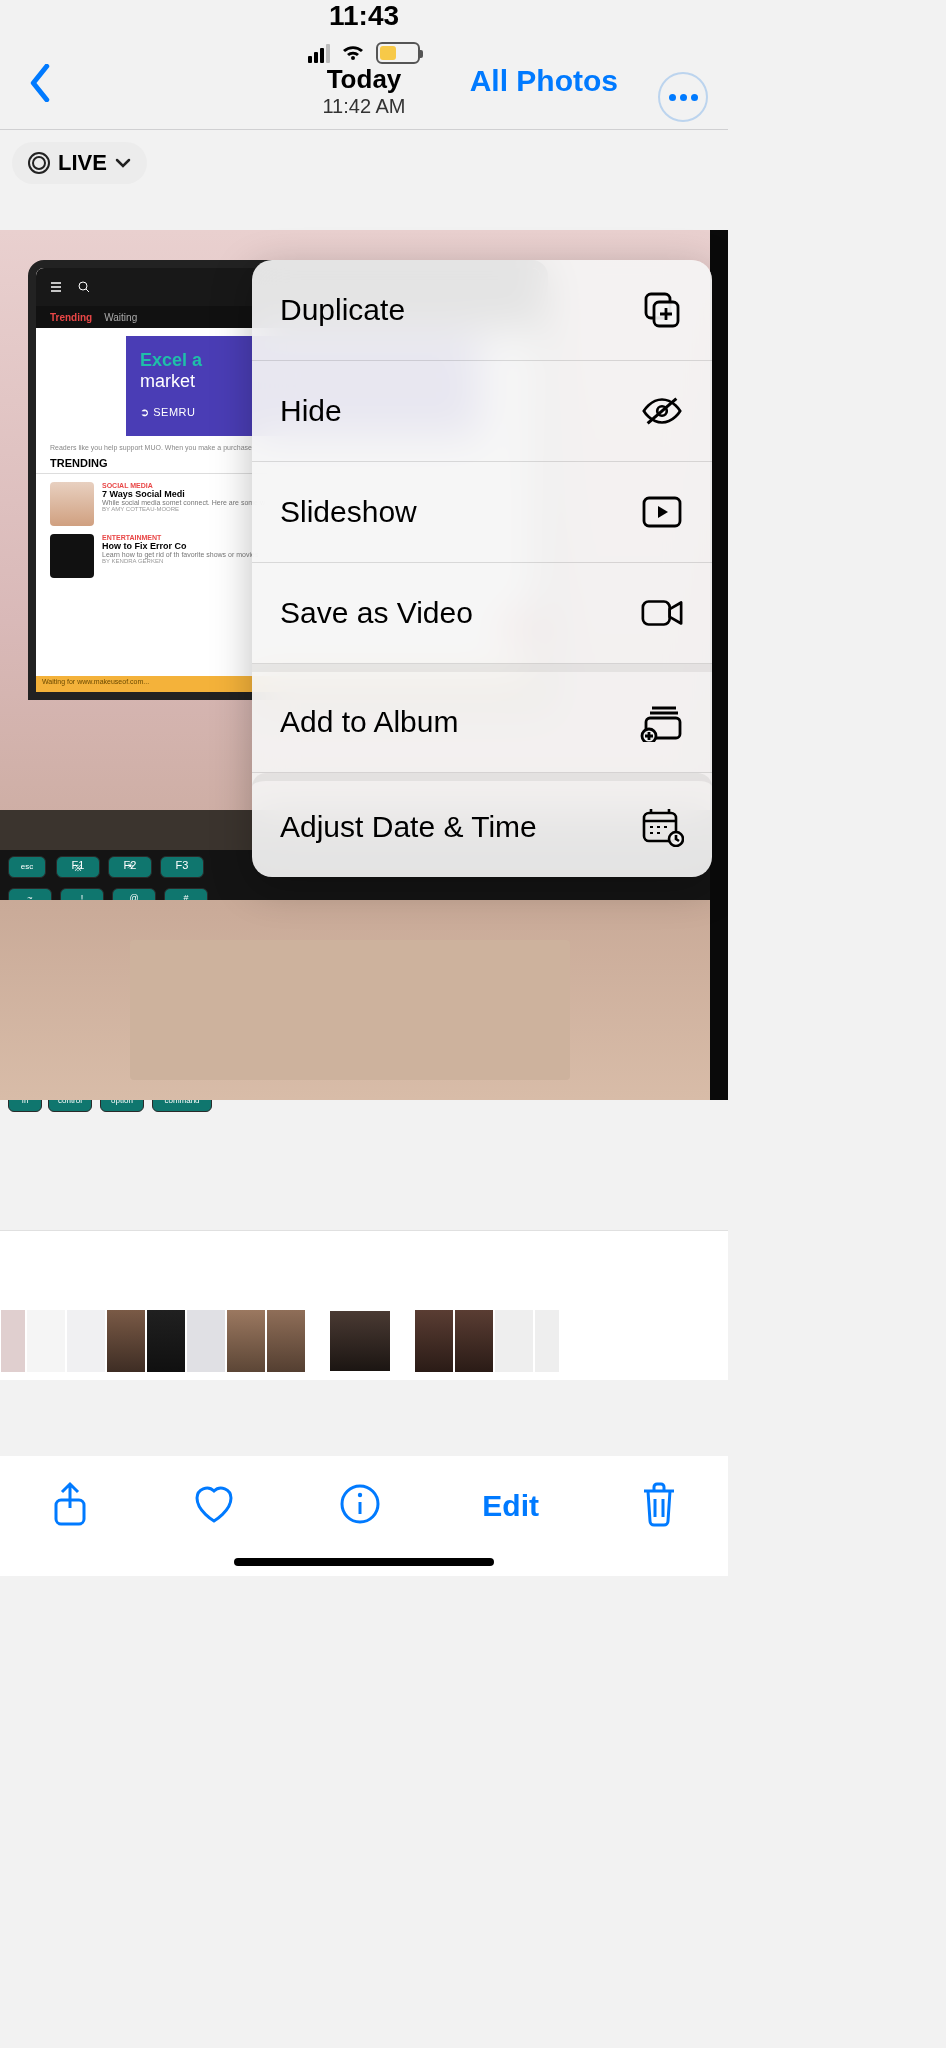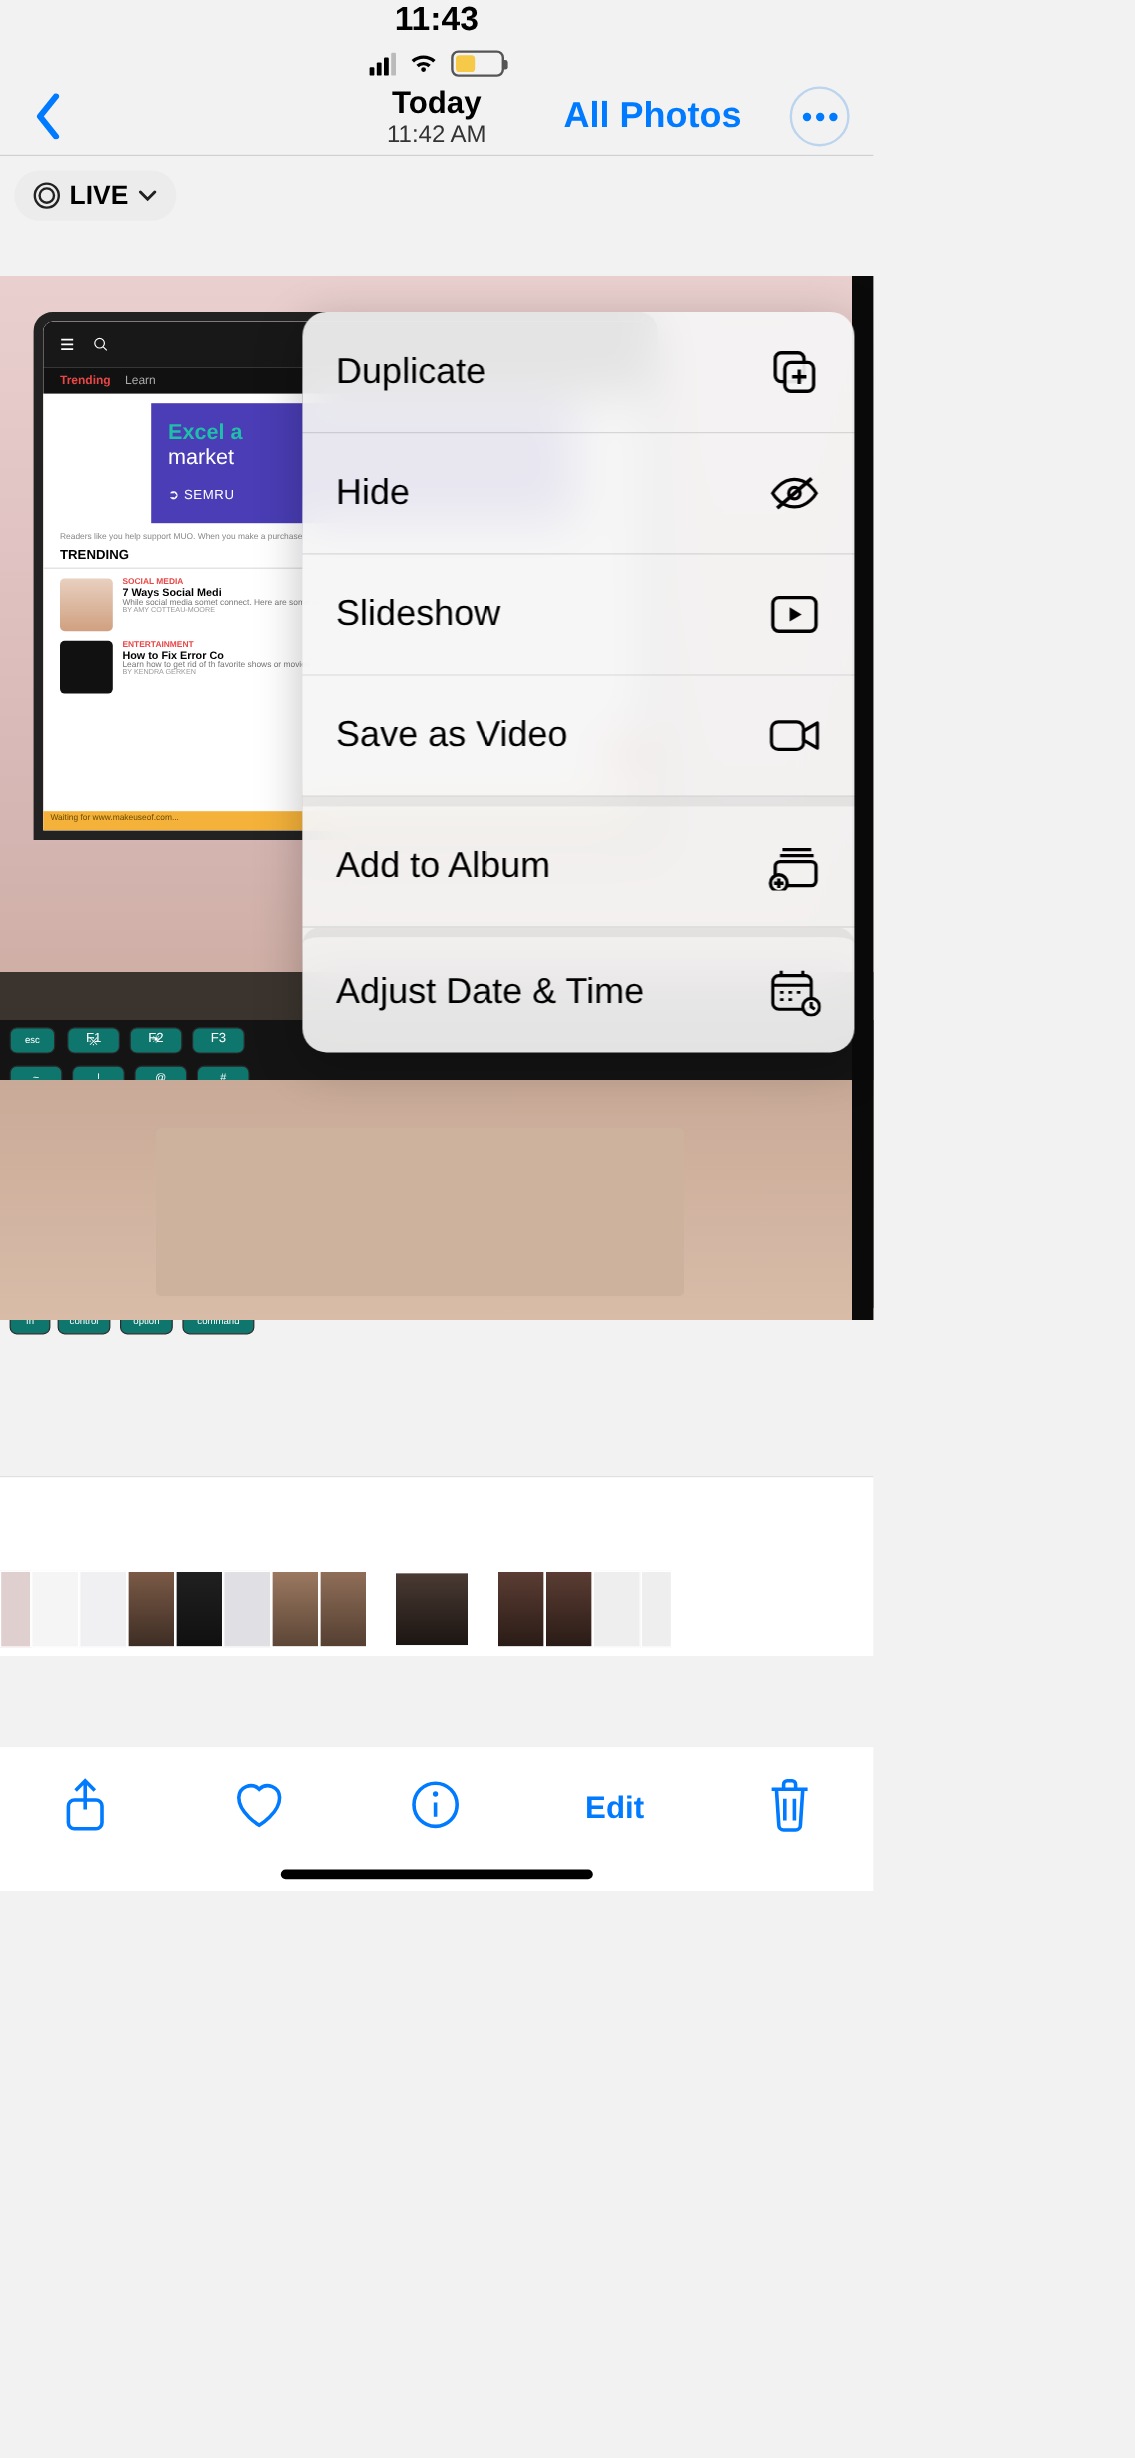--- a/index.html
+++ b/index.html
@@ -13,21 +13,21 @@
   .signal-bars span { width: 4px; background: #000; border-radius: 1px; }
   .signal-bars span:nth-child(1){height:7px}
   .signal-bars span:nth-child(2){height:11px}
   .signal-bars span:nth-child(3){height:15px}
   .signal-bars span:nth-child(4){height:19px; background:#bbb;}
   .battery { width: 44px; height: 22px; border: 2px solid #555; border-radius: 6px; position: relative; }
   .battery::after { content:''; position:absolute; right:-5px; top:6px; width:3px; height:8px; background:#555; border-radius:0 2px 2px 0;}
   .battery-fill { position:absolute; left:2px; top:2px; bottom:2px; width:40%; background:#f7c948; border-radius:3px;}
 
   
-  .nav-bar { height: 66px; display:flex; align-items:center; position:relative; border-bottom:1px solid #d0d0d2; padding:0 26px;}
+  .nav-bar { height: 66px; display:flex; position:relative; border-bottom:1px solid #d0d0d2; padding:0 26px;}
   .back-chevron { color:#007aff; }
   .nav-center { position:absolute; left:50%; transform:translateX(-50%); text-align:center; }
   .nav-title { font-size: 26px; font-weight: 700; }
   .nav-subtitle { font-size: 20px; font-weight: 500; color:#333;}
   .all-photos { color:#007aff; font-size:30px; font-weight:600; position:absolute; right:110px; }
   .more-btn { width:50px; height:50px; border-radius:50%; border:2px solid #bcd4ee; display:flex; align-items:center; justify-content:center; position:absolute; right:20px; top:8px;}
   .more-dots { display:flex; gap:4px; }
   .more-dots span { width:7px; height:7px; background:#007aff; border-radius:50%; }
 
   
@@ -77,21 +77,21 @@
   
   .thumb-zone { position:absolute; top:1230px; left:0; right:0; height:150px; background:#fff; border-top:1px solid #e0e0e0; }
   .thumb-strip { position:absolute; top:78px; left:0; display:flex; gap:0; height:64px; }
   .thumb { width:40px; height:64px; background:#bbb; border:1px solid #fff;}
   .thumb.wide { width:64px; }
   .tgap { width:22px; }
 
   
   .toolbar { position:absolute; bottom:0; left:0; right:0; height:120px; background:#fff; display:flex; align-items:center; justify-content:space-around; padding-bottom:20px;}
   .tb-btn { color:#007aff; }
-  .edit-label { font-size:26px; font-weight:600; color:#007aff;}
+  .edit-label { font-size:30px; font-weight:600; color:#007aff;}
   .home-indicator { position:absolute; bottom:10px; left:50%; transform:translateX(-50%); width:260px; height:8px; background:#000; border-radius:4px;}
 </style>
 </head>
 <body>
 
 <div class="status-bar">
   <div class="status-time">11:43</div>
   <div class="status-icons">
     <div class="signal-bars">
         <span></span>
@@ -142,21 +142,21 @@
           <svg width="12" height="12" viewBox="0 0 12 12">
               <path d="M1 2h10M1 6h10M1 10h10" stroke="#fff" stroke-width="1.5"></path>
             </svg>
           <svg width="12" height="12" viewBox="0 0 12 12">
               <circle cx="5" cy="5" r="4" stroke="#fff" fill="none"></circle>
               <path d="M8 8l3 3" stroke="#fff"></path>
             </svg>
         </div>
         <div class="laptop-trend-row">
           <span class="hot">Trending</span>
-          <span>Learn</span>
+          <span>Waiting</span>
         </div>
         <div class="big-ad">
           <div><span class="excel">Excel a</span></div>
           <div class="market">market</div>
           <div class="ad-brand">➲ <span>SEMRU</span></div>
         </div>
         <div class="support-line">Readers like you help support MUO. When you make a purchase</div>
         <div class="trending-h">TRENDING</div>
         <div class="article">
           <div class="article-img" style="background:linear-gradient(#e8d0c0,#d0a080)"></div>

